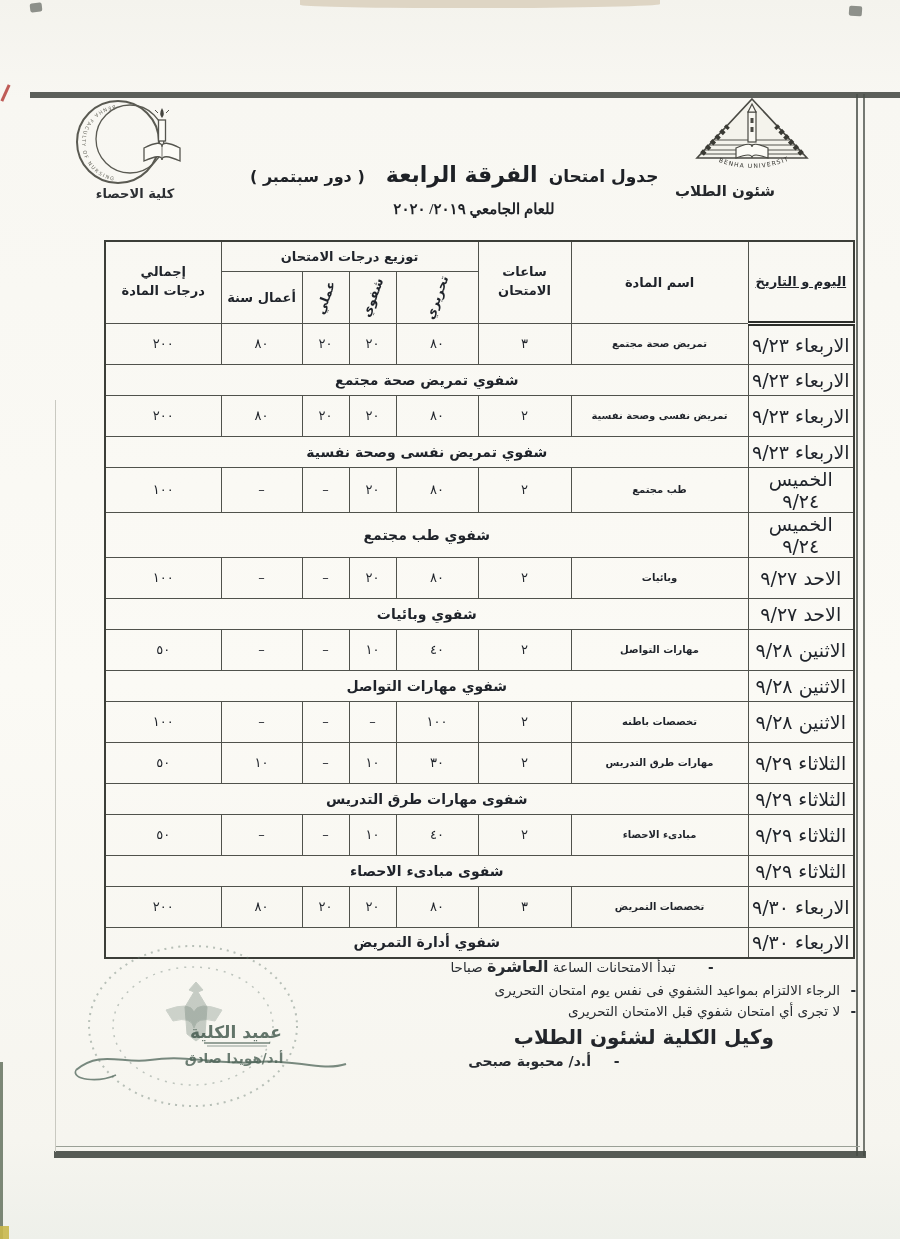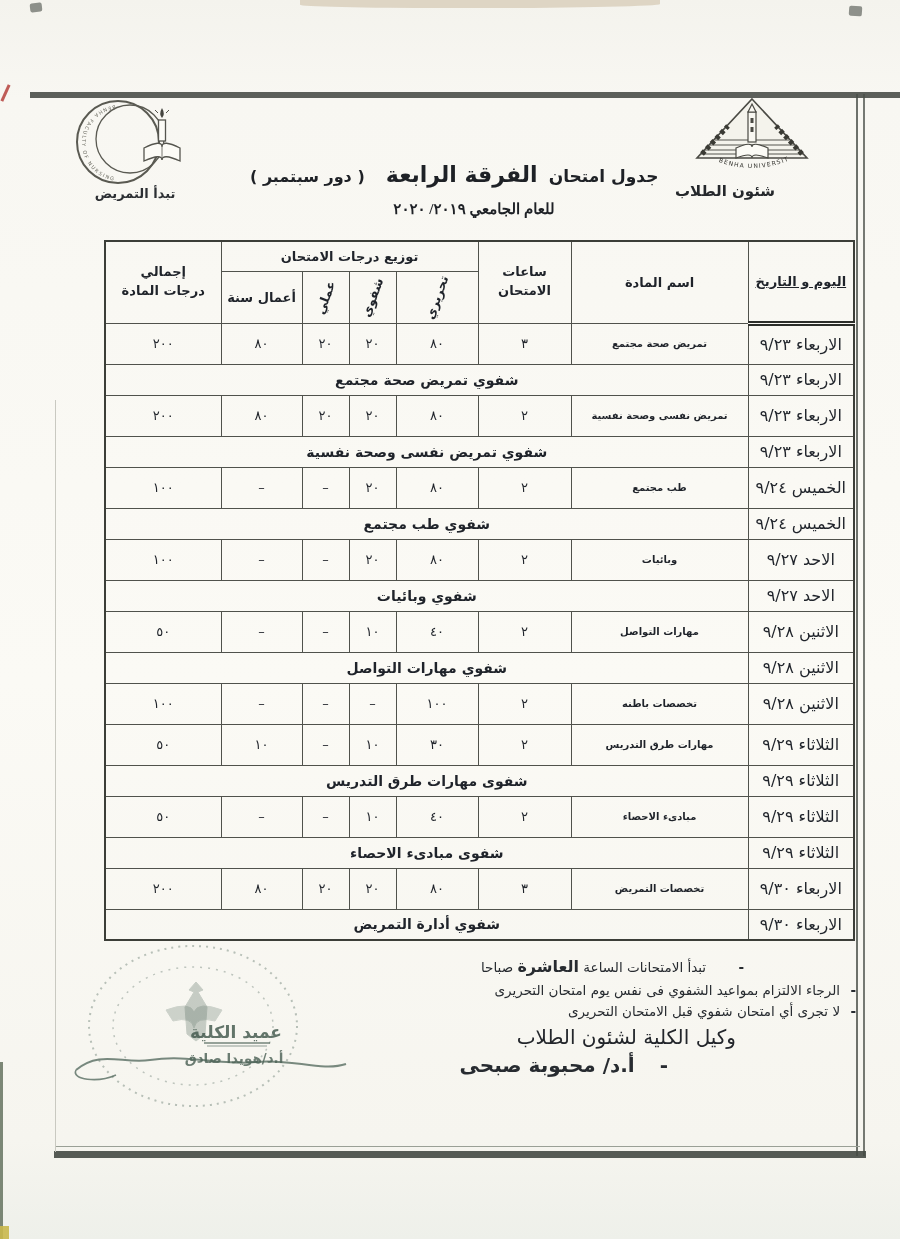--- a/index.html
+++ b/index.html
@@ -47,37 +47,37 @@
     color:#1f232a;overflow:hidden;}
   table.schedule{border:2px solid #3c3e38;}
   thead tr.h1{height:30px;}
   thead tr.h2{height:52px;}
   th{font-weight:bold;font-size:13px;}
   .h-hours span,.h-total span{display:block;line-height:1.45;}
   .h-rot .rot{display:inline-block;transform:rotate(-70deg);white-space:nowrap;font-size:12.5px;}
   .h-date{border-bottom:5px double #2c2e2a !important;text-decoration:underline;}
   tr.row-exam{height:41px;}
   tr.row-oral{height:31px;}
-  td.c-date{border-top:5px double #2c2e2a;border-bottom:5px double #2c2e2a;font-size:16px;}
+  td.c-date{border-top:5px double #2c2e2a;border-bottom:5px double #2c2e2a;font-size:19px;}
   td.c-subject{font-weight:bold;font-size:10px;}
   td.c-num{font-size:13px;}
   td.c-total{font-size:13px;}
   td.c-orallabel{font-weight:bold;font-size:14px;}
   
   .notes{position:absolute;left:420px;top:952px;width:436px;direction:rtl;color:#272b30;}
   .note{text-align:right;font-size:13.5px;line-height:1.6;}
   .note .dash{display:inline-block;font-weight:bold;}
   .note.n1{margin-left:0;padding-left:0;margin-top:2px;}
   .note.n1 .dash{margin-left:28px;}
-  .note.n1{padding-right:112px;}
+  .note.n1{padding-right:112px;text-align:center;}
   .note.n2 .dash,.note.n3 .dash{margin-left:6px;}
   .note .emph{font-size:16px;font-weight:bold;}
-  .sig-title{padding-right:120px;font-size:20px;font-weight:normal;
+  .sig-title{padding-right:82px;font-size:20px;font-weight:bold;
     color:#23262b;margin-top:2px;letter-spacing:.5px;}
-  .sig-name{text-align:right;padding-right:188px;font-size:20px;font-weight:bold;margin-top:4px;}
+  .sig-name{text-align:center;padding-right:188px;font-size:14px;font-weight:bold;margin-top:4px;}
   .sig-name .dash{margin-left:18px;font-weight:bold;}
   
   .stamp{position:absolute;left:68px;top:938px;}
 </style>
 </head>
 <body>
 
 <div class="canvas">
 
   <div class="torn-strip"></div>
@@ -106,21 +106,21 @@
       <path d="M96,12 q3.5,6 0,10 q-3.5,-4 0,-10" fill="#45453f"></path>
       <line x1="89" y1="14" x2="92" y2="17" stroke="#55554e" stroke-width="1"></line>
       <line x1="103" y1="14" x2="100" y2="17" stroke="#55554e" stroke-width="1"></line>
       <rect x="92.5" y="24" width="7" height="21" fill="#fcfbf6" stroke="#55554e" stroke-width="1.3"></rect>
     </g>
     <g>
       <path d="M78,52 q18,-9 18,-1 q0,-8 18,1 l0,13 q-18,-8 -18,-1 q0,-7 -18,1 z" fill="#fcfbf6" stroke="#55554e" stroke-width="1.3"></path>
       <line x1="96" y1="51" x2="96" y2="64" stroke="#55554e" stroke-width="0.8"></line>
     </g>
   </svg>
-  <div class="faculty-caption">تبدأ التمريض</div>
+  <div class="faculty-caption">كلية الاحصاء</div>
 
   <svg class="logo-univ" width="124" height="80" viewBox="0 0 124 80">
     <defs>
       <path id="uarc" d="M24,64 Q62,80 100,64"></path>
     </defs>
     <path d="M62,3 L117,62 L7,62 Z" fill="#f4f3ec" stroke="#4a4a44" stroke-width="1.6"></path>
     <line x1="25" y1="44" x2="99" y2="44" stroke="#55554e" stroke-width="1"></line>
     <line x1="20" y1="49" x2="104" y2="49" stroke="#55554e" stroke-width="1"></line>
     <line x1="15" y1="54" x2="109" y2="54" stroke="#55554e" stroke-width="1"></line>
     <line x1="11" y1="58" x2="113" y2="58" stroke="#55554e" stroke-width="1"></line>

